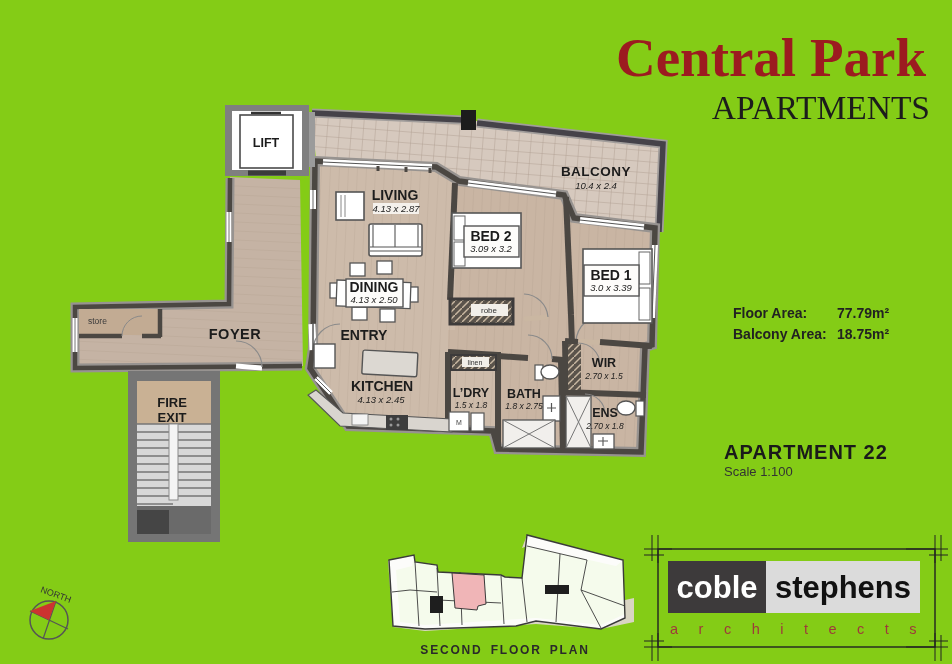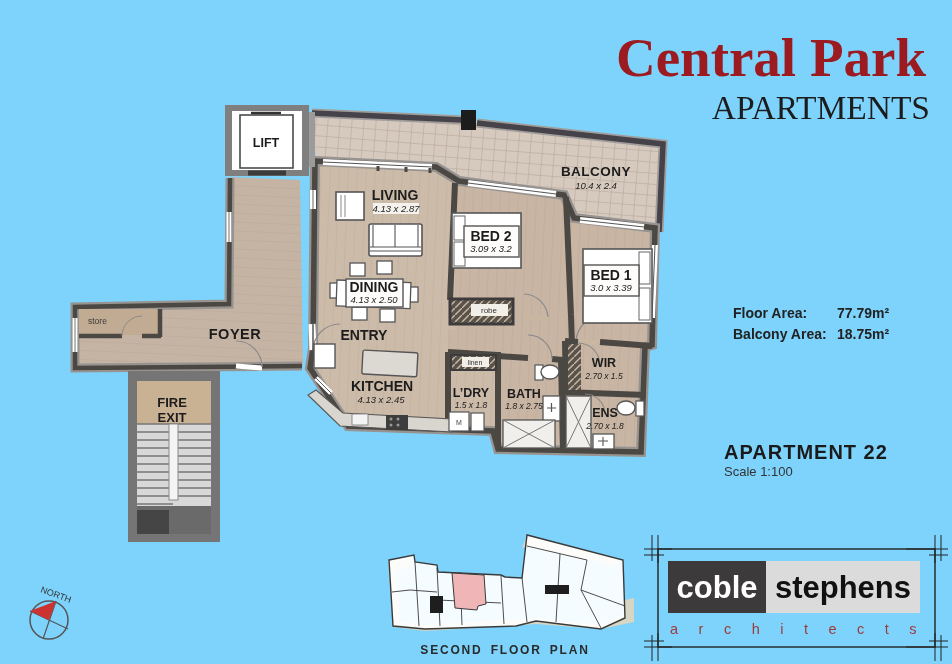--- a/index.html
+++ b/index.html
@@ -1,16 +1,16 @@
 <!DOCTYPE html>
 <html><head>
 <meta charset="utf-8">
 <style>
 html,body{margin:0;padding:0;background:#ffffff;}
-#page{position:relative;width:952px;height:664px;background:#7dd3fc;overflow:hidden;font-family:"Liberation Sans",sans-serif;}
+#page{position:relative;width:952px;height:664px;background:#84cc16;overflow:hidden;font-family:"Liberation Sans",sans-serif;}
 svg text{font-family:"Liberation Sans",sans-serif;}
 .serif{font-family:"Liberation Serif",serif;}
 </style>
 </head>
 <body>
 <div id="page">
 <svg width="952" height="664" viewBox="0 0 952 664">
 <defs>
 <pattern id="balctile" width="12" height="11" patternUnits="userSpaceOnUse" patternTransform="rotate(4.5)">
 <rect width="12" height="11" fill="#d6c9be"></rect>

